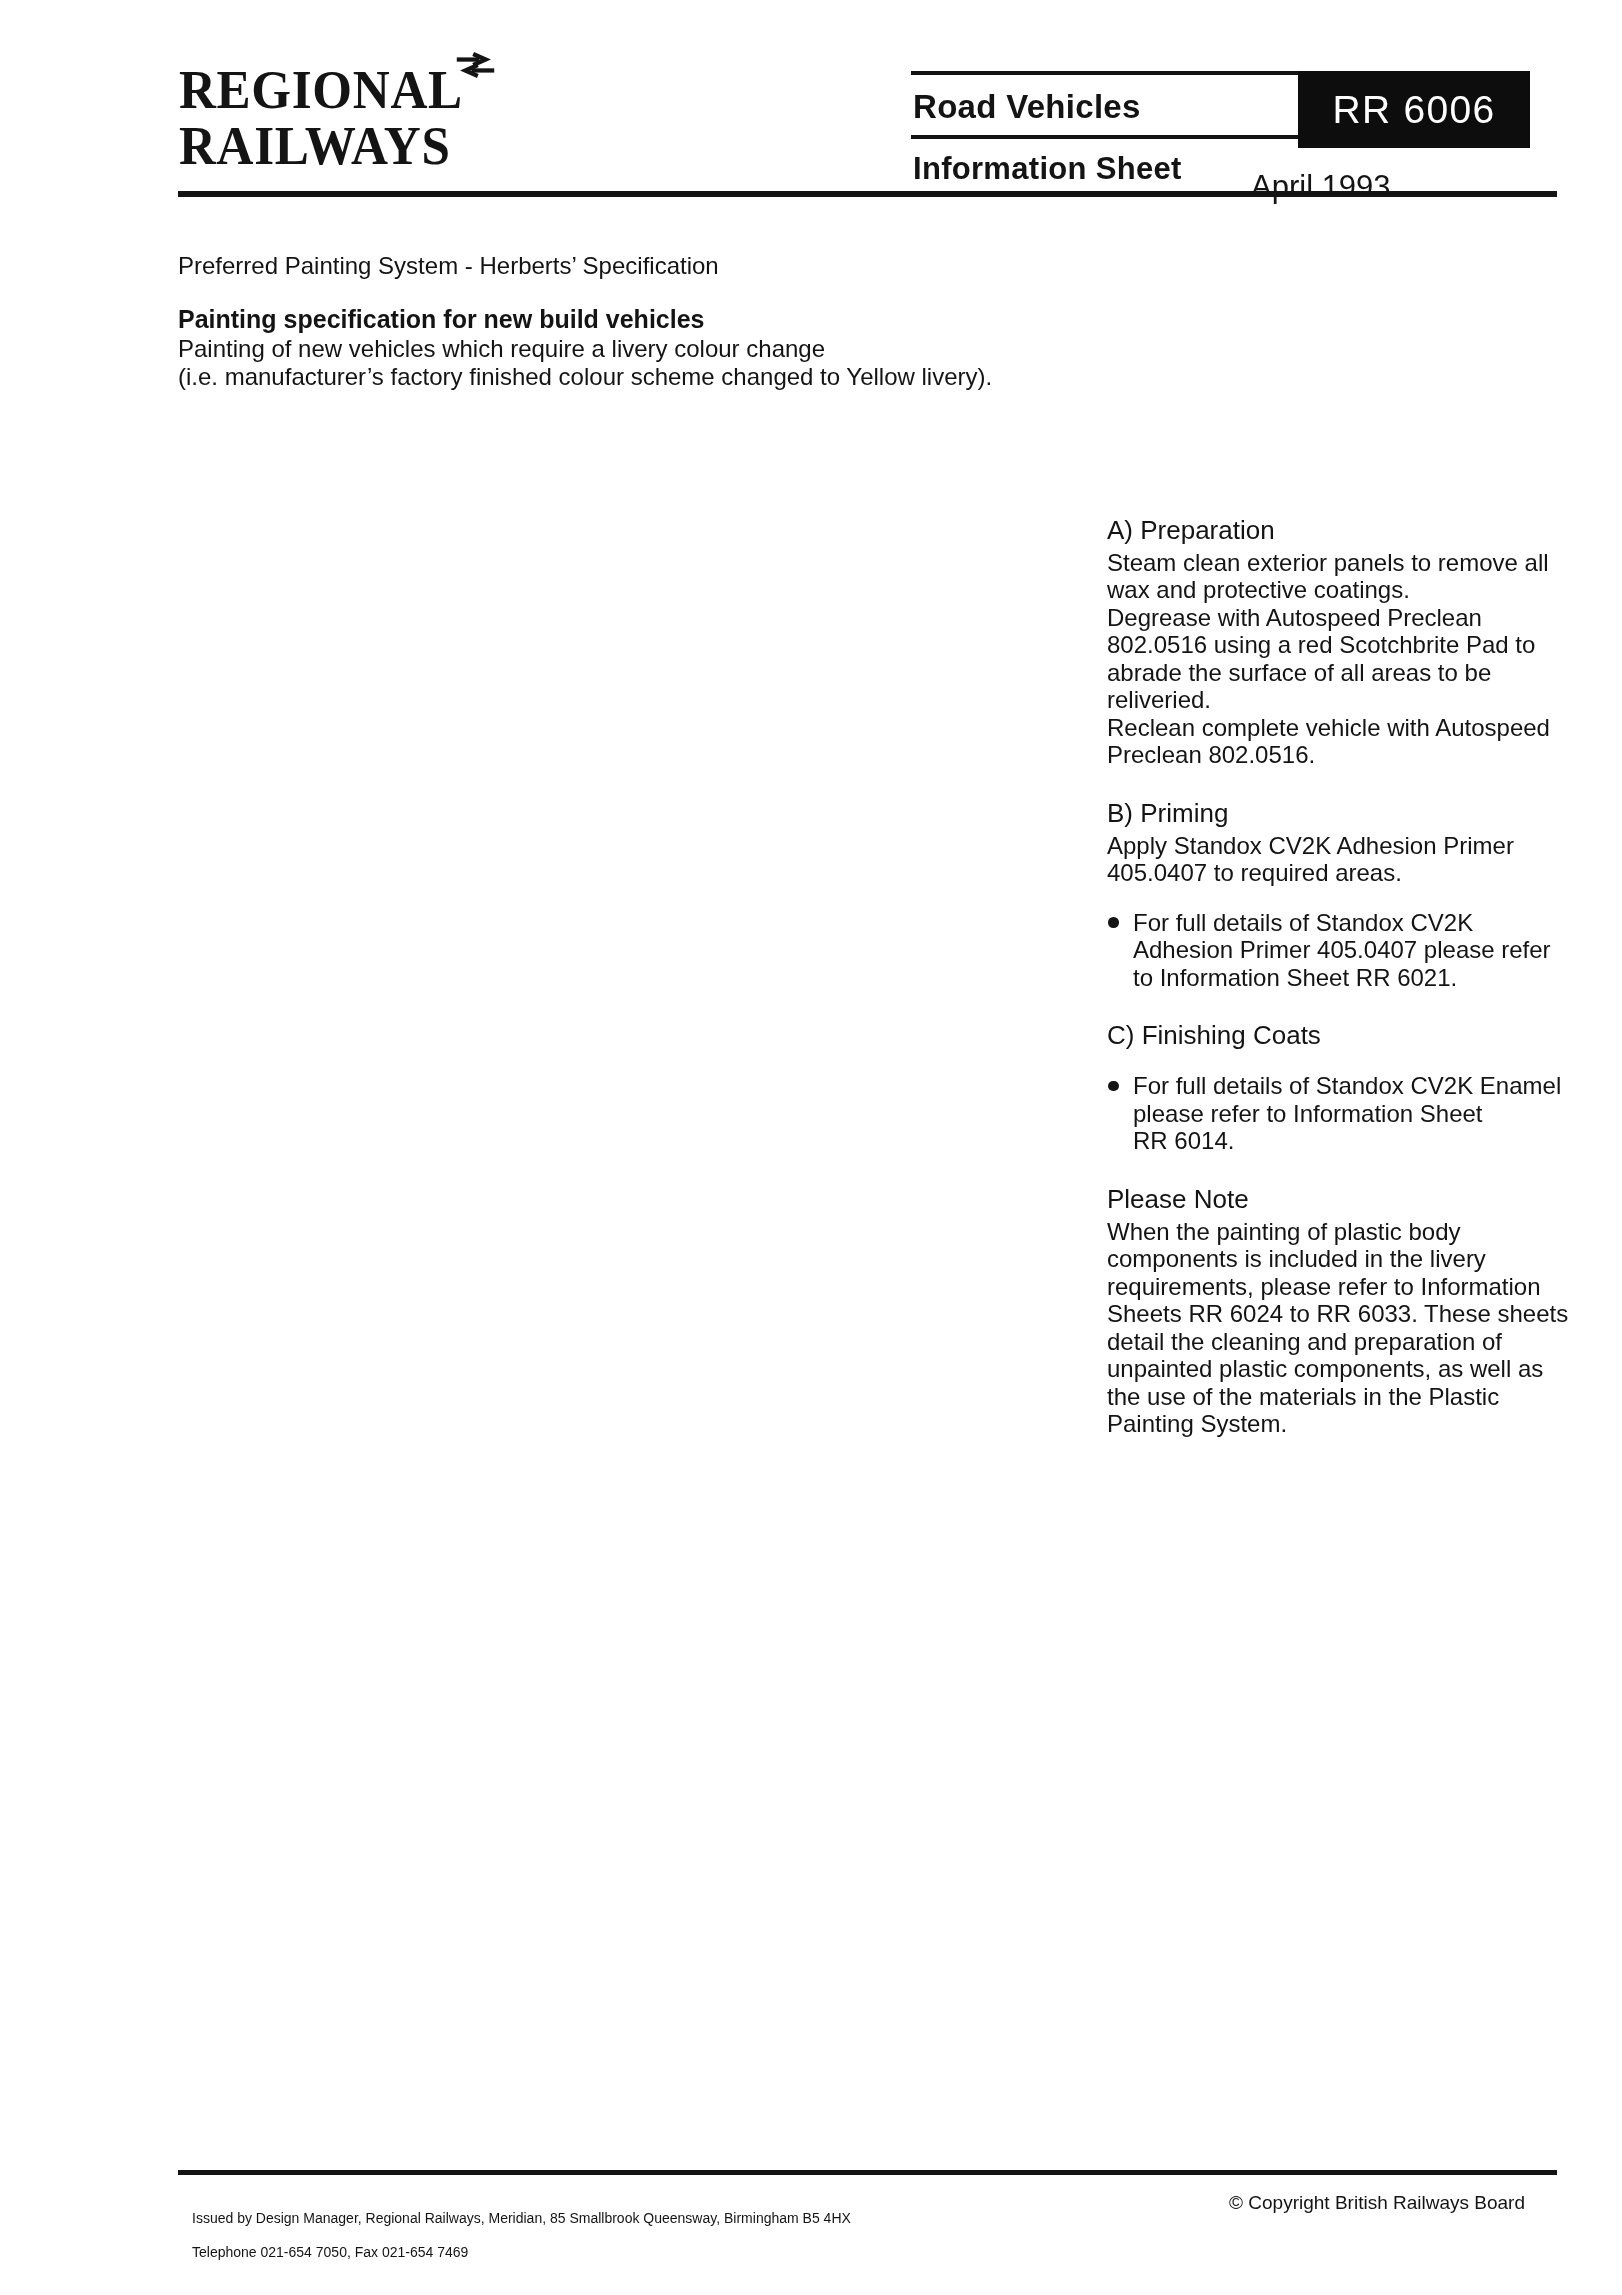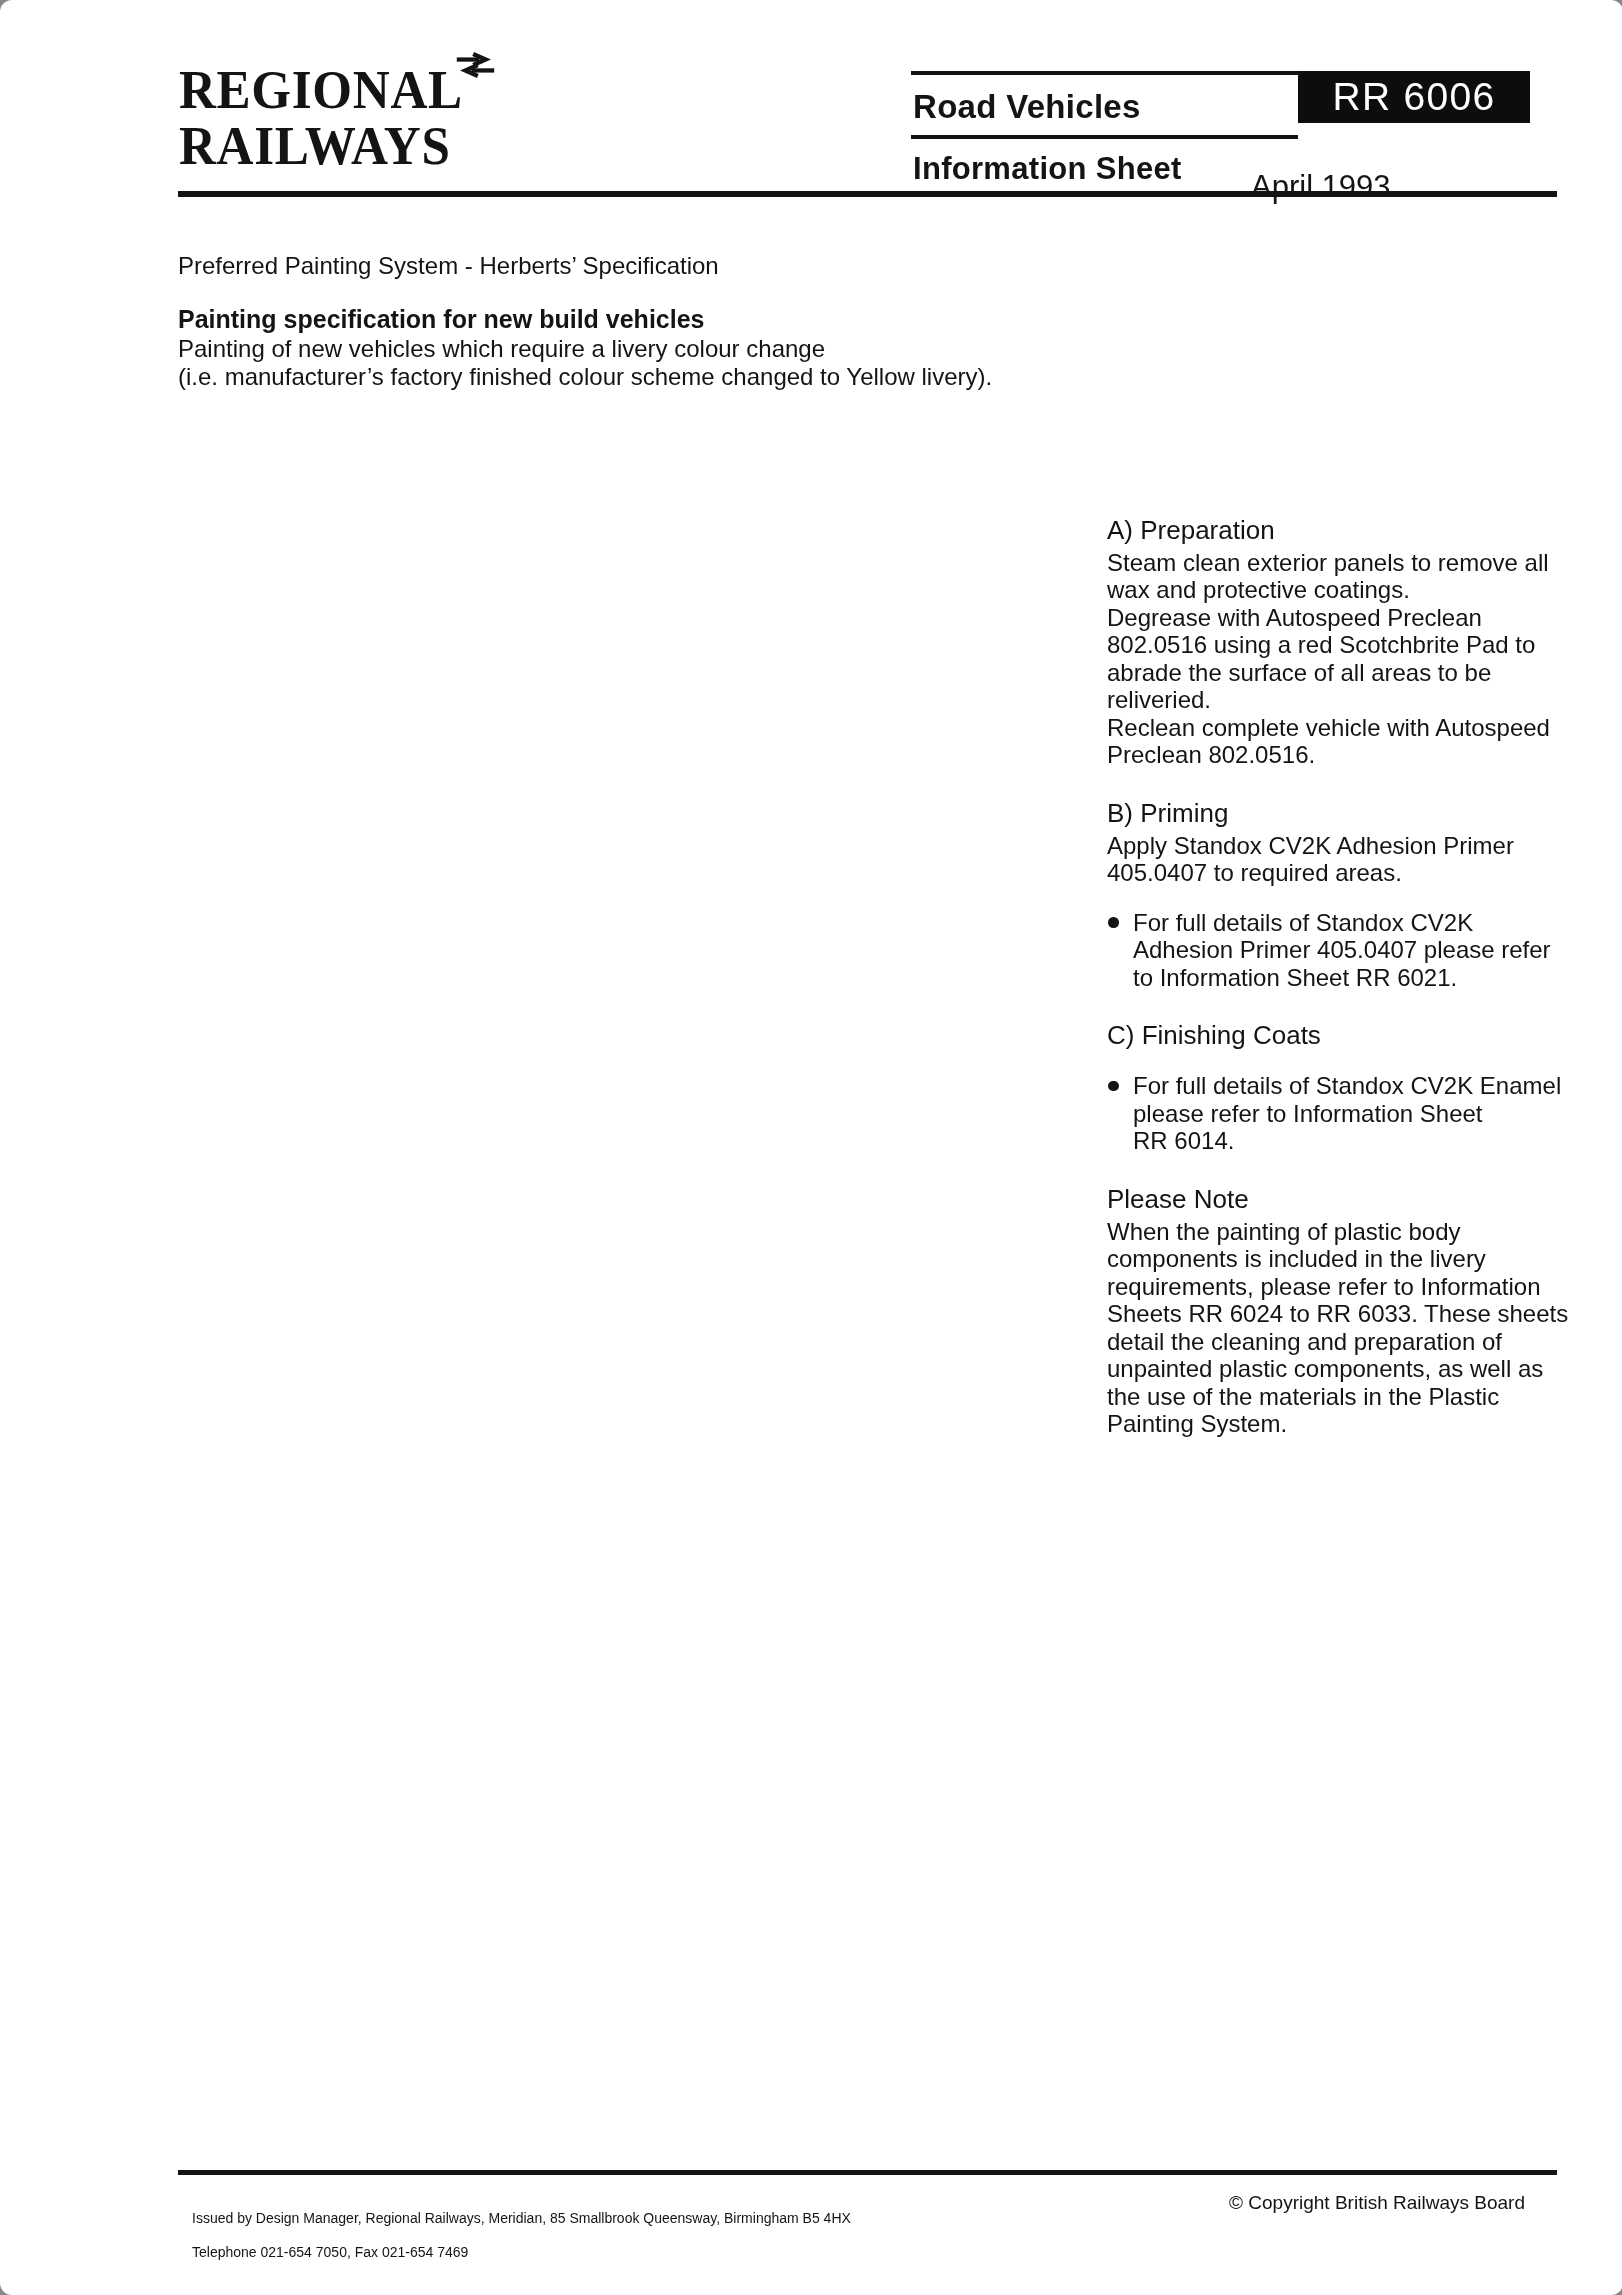--- a/index.html
+++ b/index.html
@@ -11,21 +11,20 @@
   *{box-sizing:border-box;}
   html,body{margin:0;padding:0;background:#888;}
   .page{
     position:relative;
     width:1623px;height:2295px;
     margin:0 auto;
     background:var(--paper);
     color:var(--ink);
     font-family:"Liberation Sans", sans-serif;
     overflow:hidden;
-    border-radius:12px;
   }
   
   .logo{
     position:absolute;left:179px;top:62px;
     font-family:"Liberation Serif", serif;
     font-weight:bold;
     font-size:55px;line-height:56px;
     letter-spacing:0.7px;
     transform:scaleX(.93);
     transform-origin:left top;
@@ -37,21 +36,21 @@
   .rule-header-top{left:911px;top:71px;width:619px;height:3.9px;}
   .rule-header-mid{left:911px;top:135px;width:387px;height:3.9px;}
   .rule-full-top{left:178px;top:191px;width:1379px;height:5.9px;}
   .rule-full-bottom{left:178px;top:2170px;width:1379px;height:5.2px;}
   
   .category{
     position:absolute;left:913px;top:88px;
     font-size:33px;font-weight:bold;letter-spacing:0.3px;
   }
   .ref-box{
-    position:absolute;left:1298px;top:71px;width:232px;height:52px;
+    position:absolute;left:1298px;top:71px;width:232px;height:77px;
     background:var(--box-bg);color:var(--box-text);
     display:flex;align-items:center;justify-content:center;
     font-size:39px;letter-spacing:1.3px;
   }
   .doc-type{
     position:absolute;left:913px;top:151px;
     font-size:31px;font-weight:bold;letter-spacing:0.3px;
   }
   .date{
     position:absolute;left:1251px;top:151px;

